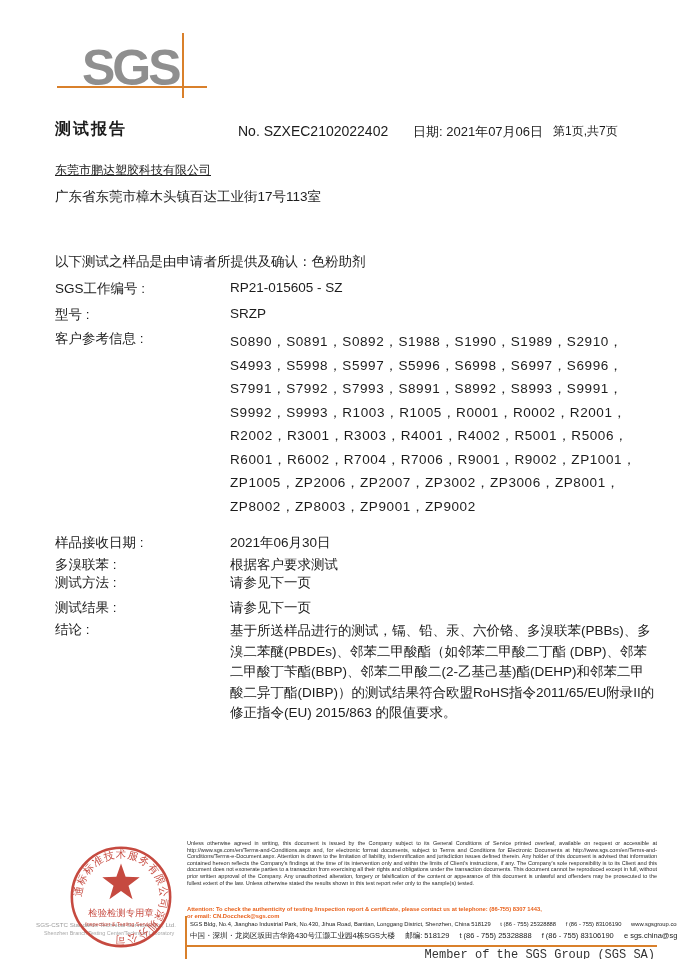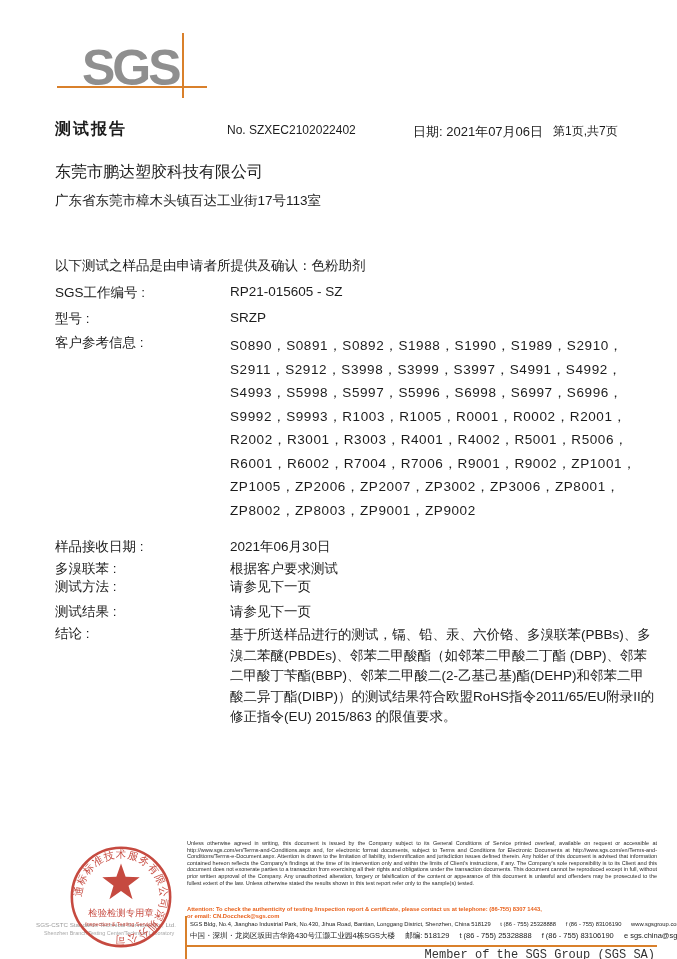--- a/index.html
+++ b/index.html
@@ -8,27 +8,27 @@
   .page { position:relative; width:677px; height:959px; background:#ffffff; overflow:hidden; }
 
   
   .logo-text { position:absolute; left:82px; top:43px; font-size:50px; font-weight:bold;
                color:#8f8f8f; letter-spacing:-3px; line-height:1; }
   .logo-hline { position:absolute; left:57px; top:86px; width:150px; height:2px; background:#D9802B; }
   .logo-vline { position:absolute; left:182px; top:33px; width:2px; height:65px; background:#D9802B; }
 
   
   .report-title { position:absolute; left:55px; top:119px; font-size:16px; font-weight:bold; letter-spacing:2px; }
-  .report-no    { position:absolute; left:227px; top:123px; font-size:12px; }
+  .report-no    { position:absolute; left:238px; top:123px; font-size:14px; }
   .report-date  { position:absolute; left:413px; top:123px; font-size:13px;text-align:right; }
   .page-info    { position:absolute; left:553px; top:123px; font-size:12px; }
 
   
   .content { position:absolute; left:55px; top:162px; width:600px; font-size:13.5px; }
-  .company { font-size:16px; }
+  .company { font-size:12px;text-decoration:underline; }
   .address { margin-top:9px; }
   .sample-statement { margin-top:47px; }
   .row { display:flex; align-items:flex-start; }
   .row .lbl { width:175px; flex:none; }
   .row .val { flex:1; }
   .mt9 { margin-top:9px; } .mt8 { margin-top:8px; } .mt7 { margin-top:7px; }
   .mt6 { margin-top:6px; } .mt4 { margin-top:4px; } .mt3 { margin-top:16px; } .mt0 { margin-top:0; }
   .codes div { line-height:23.5px; letter-spacing:0.6px; }
   .conclusion-val { line-height:20.5px; width:425px; }
 
@@ -76,22 +76,22 @@
 
     <div class="row mt8">
       <div class="lbl">型号 :</div>
       <div class="val">SRZP</div>
     </div>
 
     <div class="row mt6">
       <div class="lbl">客户参考信息 :</div>
       <div class="val codes">
         <div>S0890，S0891，S0892，S1988，S1990，S1989，S2910，</div>
-        <div>S2911，S2912，S3998，S3999，S3997，S4991，S4992，</div>
         <div>S4993，S5998，S5997，S5996，S6998，S6997，S6996，</div>
+        <div>S7991，S7992，S7993，S8991，S8992，S8993，S9991，</div>
         <div>S9992，S9993，R1003，R1005，R0001，R0002，R2001，</div>
         <div>R2002，R3001，R3003，R4001，R4002，R5001，R5006，</div>
         <div>R6001，R6002，R7004，R7006，R9001，R9002，ZP1001，</div>
         <div>ZP1005，ZP2006，ZP2007，ZP3002，ZP3006，ZP8001，</div>
         <div>ZP8002，ZP8003，ZP9001，ZP9002</div>
       </div>
     </div>
 
     <div class="row mt3">
       <div class="lbl">样品接收日期 :</div>

